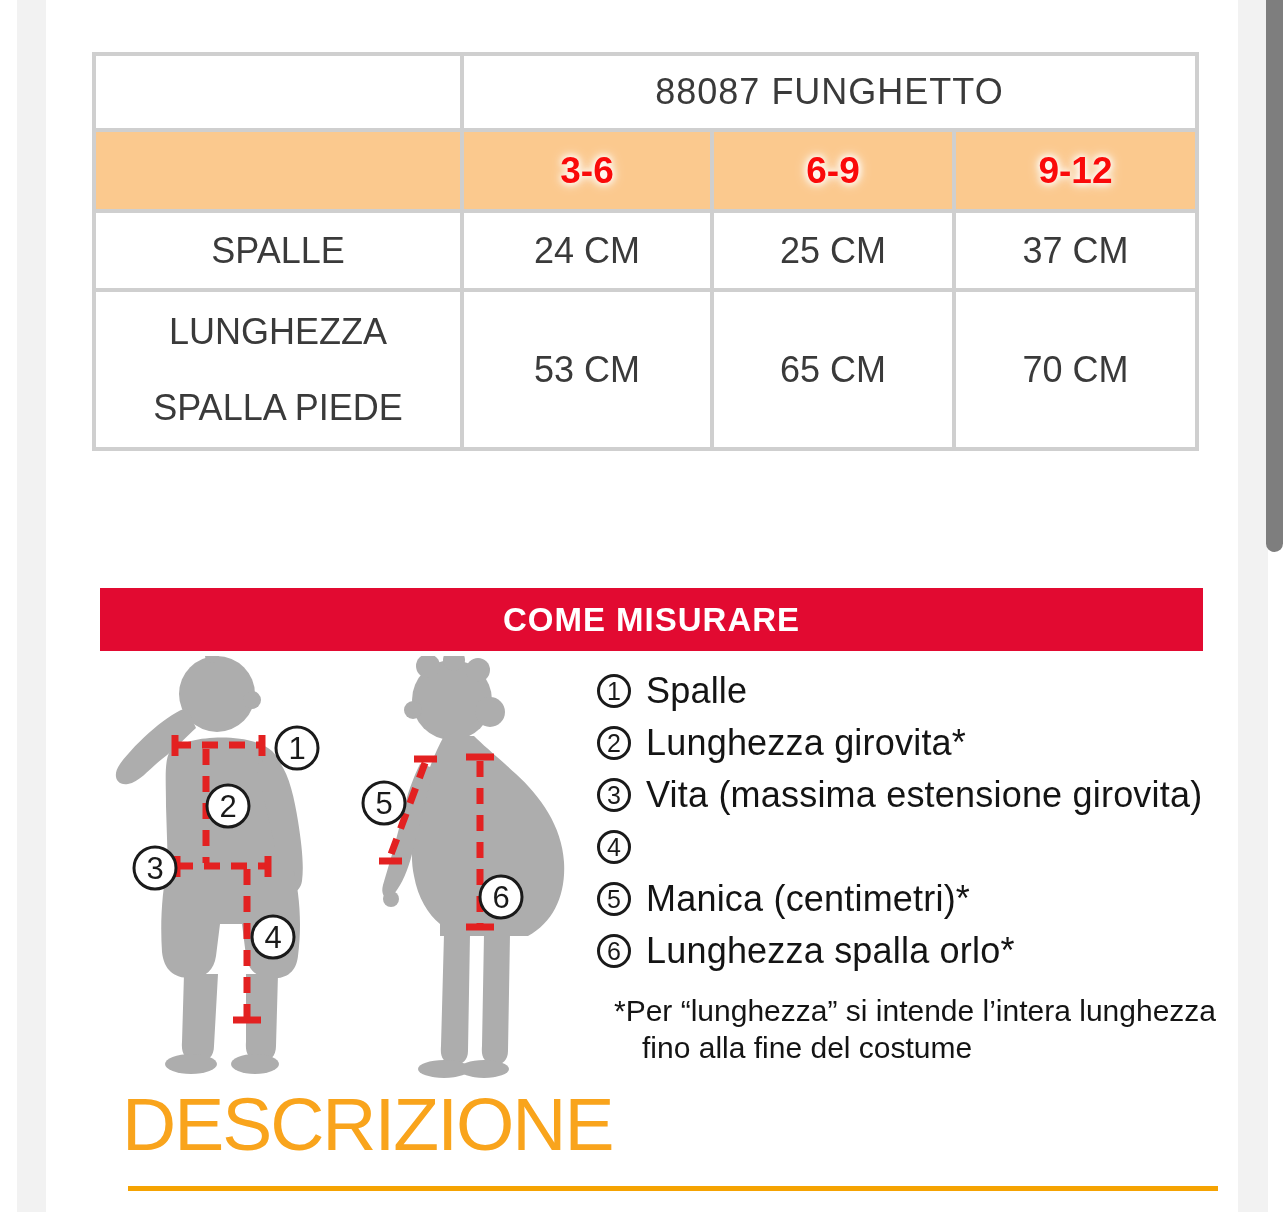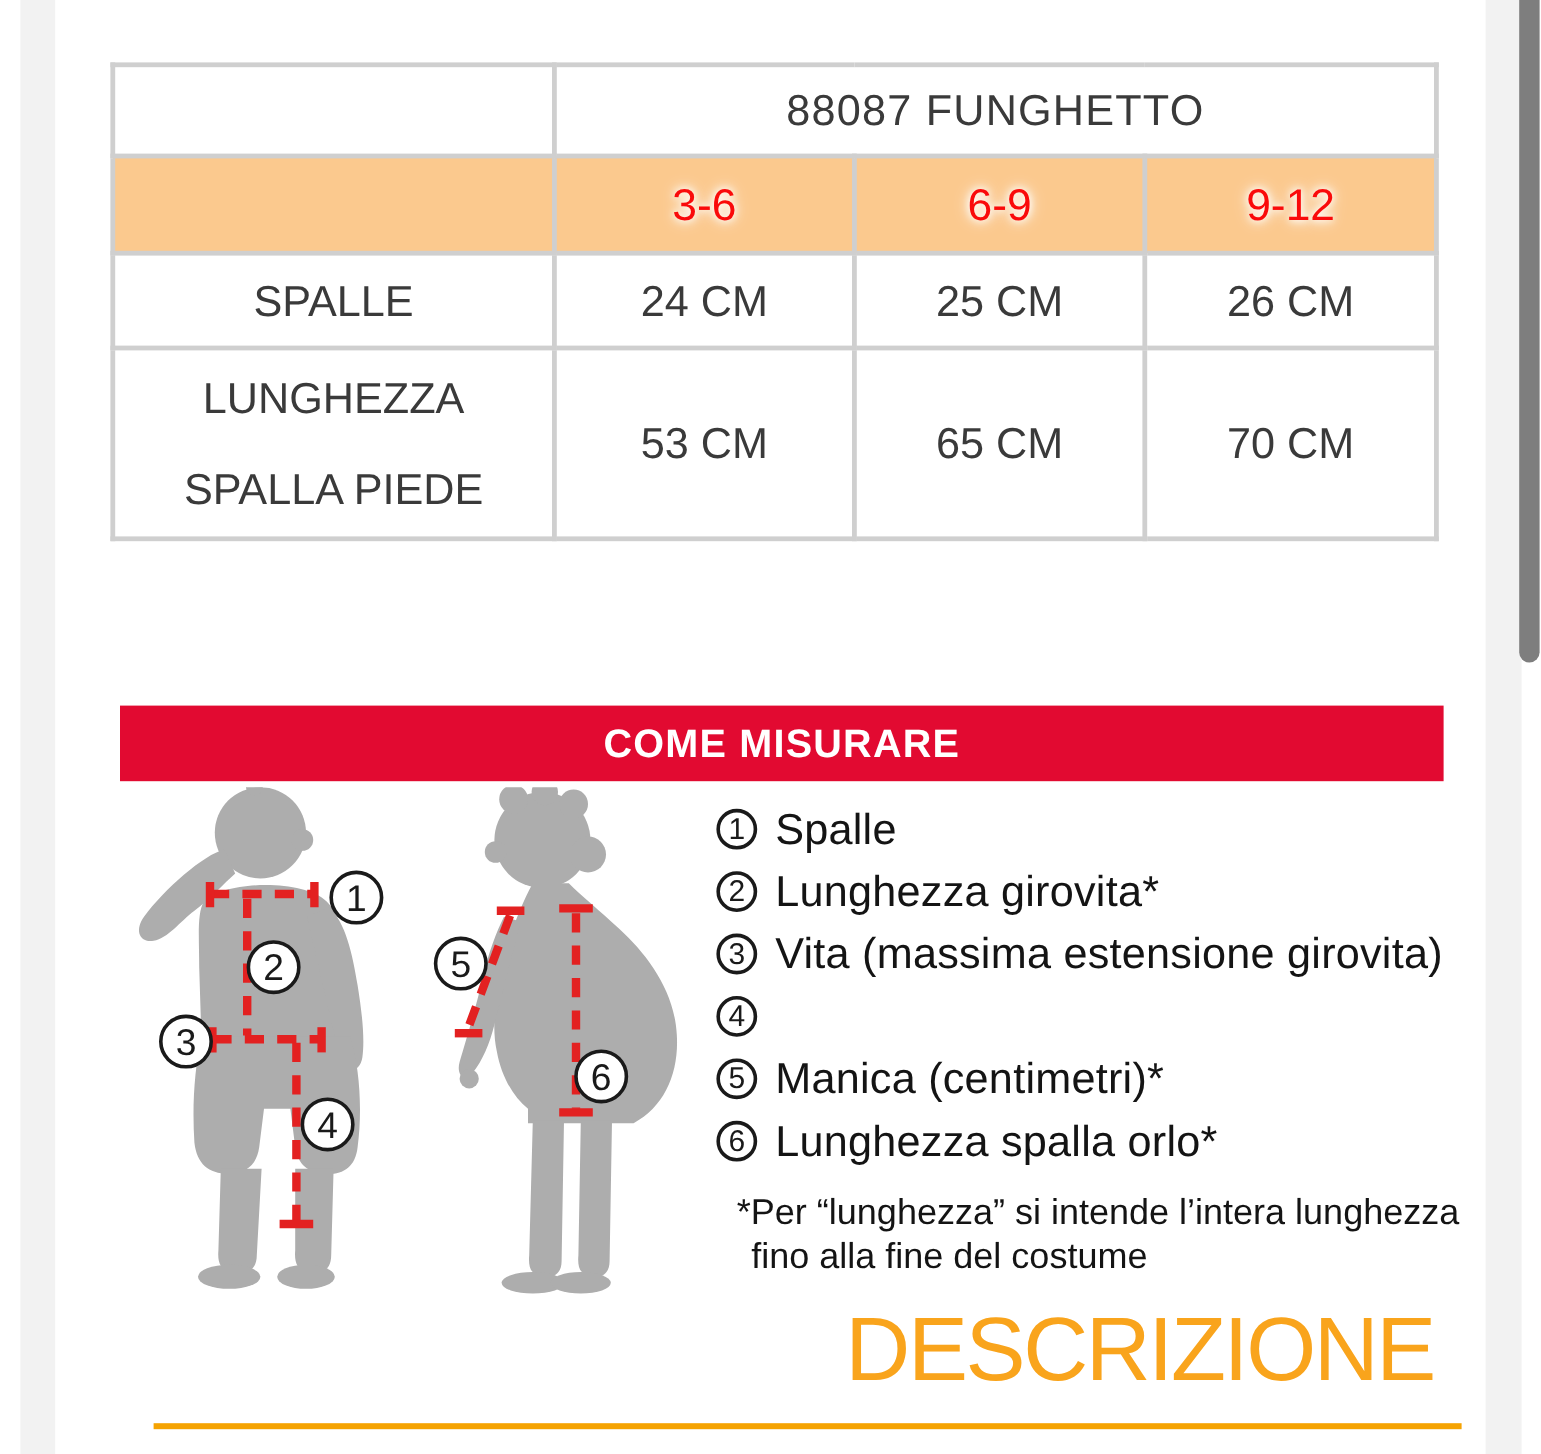--- a/index.html
+++ b/index.html
@@ -18,21 +18,21 @@
     border-collapse:collapse;table-layout:fixed;
   }
   table.size-table td{
     border:4px solid #cfcfcf;text-align:center;vertical-align:middle;
     color:#3a3a3a;font-size:36px;padding:0;background:#fff;
   }
   td.cell-product{height:76px;color:#fac289;font-size:40px;letter-spacing:1px;}
   td.cell-corner{height:76px;}
   tr.size-row td{height:81px;background:#fbc98e;}
   tr.size-row td.cell-size{
-    color:#fa0a0a;font-weight:normal;font-size:37px;
+    color:#fa0a0a;font-weight:bold;font-size:37px;
     text-shadow:0 0 6px #ffffff,0 0 10px #ffffff,0 0 14px rgba(255,255,255,.85);
   }
   tr.data-row-1 td{height:79px;}
   tr.data-row-2 td{height:159px;}
   .label-line{line-height:76px;}
 
   
   .banner{
     position:absolute;left:100px;top:588px;width:1103px;height:63px;background:#e20a31;
     display:flex;flex-direction:column;align-items:center;justify-content:center;
@@ -48,25 +48,25 @@
   
   .mlist{position:absolute;left:597px;top:670px;width:610px;}
   .mitem{display:flex;align-items:center;height:42px;margin-bottom:10px;}
   .mnum{
     flex:0 0 34px;width:34px;height:34px;border:3px solid #1a1a1a;border-radius:50%;
     display:inline-flex;align-items:center;justify-content:center;
     font-size:25px;color:#1a1a1a;margin-right:15px;
   }
   .mlabel{font-size:36px;color:#141414;letter-spacing:.2px;white-space:nowrap;}
   .footnote{position:absolute;left:614px;top:992px;font-size:30px;line-height:37px;color:#141414;}
-  .footnote .fn2{margin-left:12px;}
+  .footnote .fn2{margin-left:28px;}
 
   
   .desc-heading{
-    position:absolute;left:92px;top:1085px;width:1103px;text-align:right;
+    position:absolute;left:92px;top:1085px;width:1103px;text-align:left;
     font-size:75px;letter-spacing:-2px;color:#f9a41c;text-indent:30px;line-height:78px;
   }
   .desc-divider{position:absolute;left:128px;top:1186px;width:1090px;height:5px;background:#f5a302;}
 </style>
 </head>
 <body>
 
 <div class="screen">
 
   <div class="strip-left"></div>
@@ -88,21 +88,21 @@
       <tr class="size-row">
         <td></td>
         <td class="cell-size">3-6</td>
         <td class="cell-size">6-9</td>
         <td class="cell-size">9-12</td>
       </tr>
       <tr class="data-row-1">
         <td>SPALLE</td>
         <td>24 CM</td>
         <td>25 CM</td>
-        <td>26 CM</td>
+        <td>37 CM</td>
       </tr>
       <tr class="data-row-2">
         <td>
           <div class="label-line">LUNGHEZZA</div>
           <div class="label-line">SPALLA PIEDE</div>
         </td>
         <td>53 CM</td>
         <td>65 CM</td>
         <td>70 CM</td>
       </tr>

